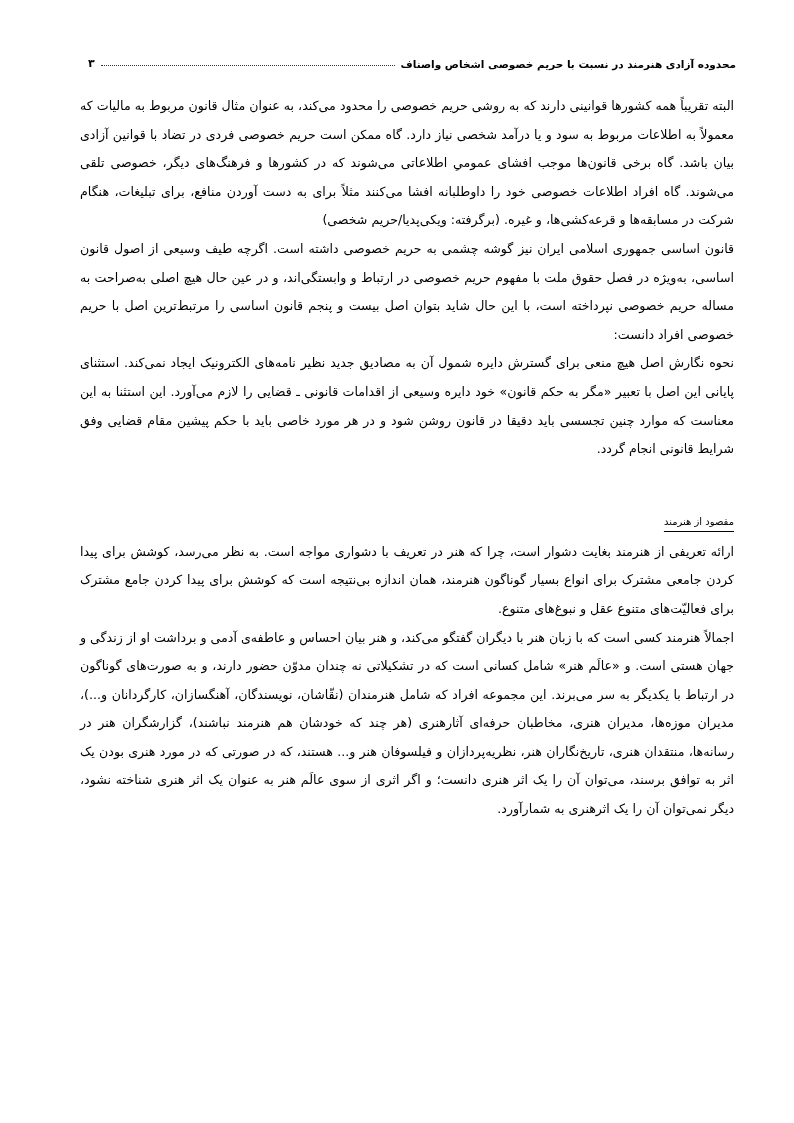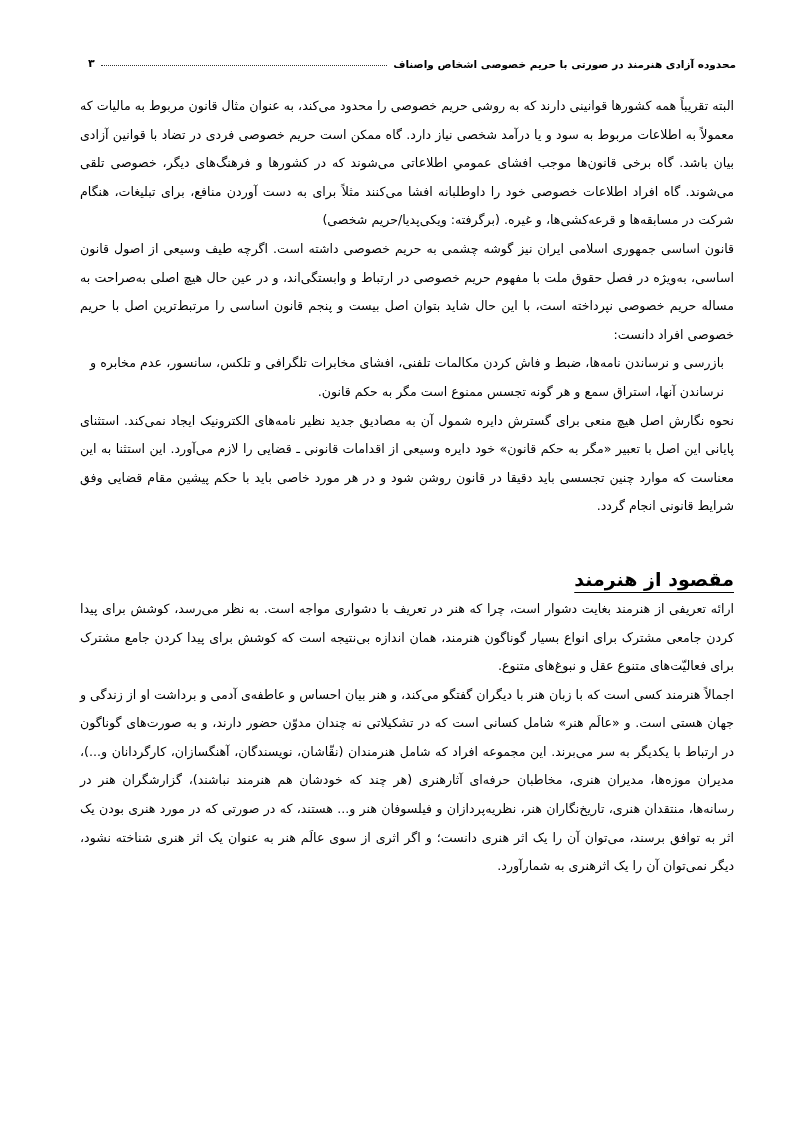--- a/index.html
+++ b/index.html
@@ -54,43 +54,42 @@
     }
     .content p {
       margin: 0;
     }
     .content .quote {
       margin: 0 10px 0 10px;
     }
     .section-heading {
       margin-top: 44px !important;
       margin-bottom: 2px !important;
-      font-size: 19px;
-      font-weight: bold;
+      font-size: 10px;
+      font-weight: normal;
       line-height: 28px;
     }
     .section-heading span {
       text-decoration: underline;
       text-decoration-thickness: 1.3px;
       text-underline-offset: 6px;
     }
   </style>
 </head>
 <body>
 
 <div class="page-header">
-  <span class="running-title">محدوده آزادی هنرمند در صورتی با حریم خصوصی اشخاص واصناف</span>
+  <span class="running-title">محدوده آزادی هنرمند در نسبت با حریم خصوصی اشخاص واصناف</span>
   <span class="leader"></span>
   <span class="page-number">۳</span>
 </div>
 
 <div class="content">
   <p>البته تقریباً همه کشورها قوانینی دارند که به روشی حریم خصوصی را محدود می‌کند، به عنوان مثال قانون مربوط به مالیات که معمولاً به اطلاعات مربوط به سود و یا درآمد شخصی نیاز دارد. گاه ممکن است حریم خصوصی فردی در تضاد با قوانین آزادی بیان باشد. گاه برخی قانون‌ها موجب افشای عمومیِ اطلاعاتی می‌شوند که در کشورها و فرهنگ‌های دیگر، خصوصی تلقی می‌شوند. گاه افراد اطلاعات خصوصی خود را داوطلبانه افشا می‌کنند مثلاً برای به دست آوردن منافع، برای تبلیغات، هنگام شرکت در مسابقه‌ها و قرعه‌کشی‌ها، و غیره. (برگرفته: ویکی‌پدیا/حریم شخصی)</p>
   <p>قانون اساسی جمهوری اسلامی ایران نیز گوشه چشمی به حریم خصوصی داشته است. اگرچه طیف وسیعی از اصول قانون اساسی، به‌ویژه در فصل حقوق ملت با مفهوم حریم خصوصی در ارتباط و وابستگی‌اند، و در عین حال هیچ اصلی به‌صراحت به مساله حریم خصوصی نپرداخته است، با این حال شاید بتوان اصل بیست و پنجم قانون اساسی را مرتبط‌ترین اصل با حریم خصوصی افراد دانست:</p>
-  <p class="quote">بازرسی و نرساندن نامه‌ها، ضبط و فاش کردن مکالمات تلفنی، افشای مخابرات تلگرافی و تلکس، سانسور، عدم مخابره و نرساندن آنها، استراق سمع و هر گونه تجسس ممنوع است مگر به حکم قانون.</p>
   <p>نحوه نگارش اصل هیچ منعی برای گسترش دایره شمول آن به مصادیق جدید نظیر نامه‌های الکترونیک ایجاد نمی‌کند. استثنای پایانی این اصل با تعبیر «مگر به حکم قانون» خود دایره وسیعی از اقدامات قانونی ـ قضایی را لازم می‌آورد. این استثنا به این معناست که موارد چنین تجسسی باید دقیقا در قانون روشن شود و در هر مورد خاصی باید با حکم پیشین مقام قضایی وفق شرایط قانونی انجام گردد.</p>
 
   <p class="section-heading">
     <span>مقصود از هنرمند</span>
   </p>
   <p>ارائه تعریفی از هنرمند بغایت دشوار است، چرا که هنر در تعریف با دشواری مواجه است. به نظر می‌رسد، کوشش برای پیدا کردن جامعی مشترک برای انواع بسیار گوناگون هنرمند، همان اندازه بی‌نتیجه است که کوشش برای پیدا کردن جامع مشترک برای فعالیّت‌های متنوع عقل و نبوغ‌های متنوع.</p>
   <p>اجمالاً هنرمند کسی است که با زبان هنر با دیگران گفتگو می‌کند، و هنر بیان احساس و عاطفه‌ی آدمی و برداشت او از زندگی و جهان هستی است. و «عالَم هنر» شامل کسانی است که در تشکیلاتی نه چندان مدوّن حضور دارند، و به صورت‌های گوناگون در ارتباط با یکدیگر به سر می‌برند. این مجموعه افراد که شامل هنرمندان (نقّاشان، نویسندگان، آهنگسازان، کارگردانان و...)، مدیران موزه‌ها، مدیران هنری، مخاطبان حرفه‌ای آثارهنری (هر چند که خودشان هم هنرمند نباشند)، گزارشگران هنر در رسانه‌ها، منتقدان هنری، تاریخ‌نگاران هنر، نظریه‌پردازان و فیلسوفان هنر و... هستند، که در صورتی که در مورد هنری بودن یک اثر به توافق برسند، می‌توان آن را یک اثر هنری دانست؛ و اگر اثری از سوی عالَم هنر به عنوان یک اثر هنری شناخته نشود، دیگر نمی‌توان آن را یک اثرهنری به شمارآورد.</p>
 </div>
 
 </body></html>

